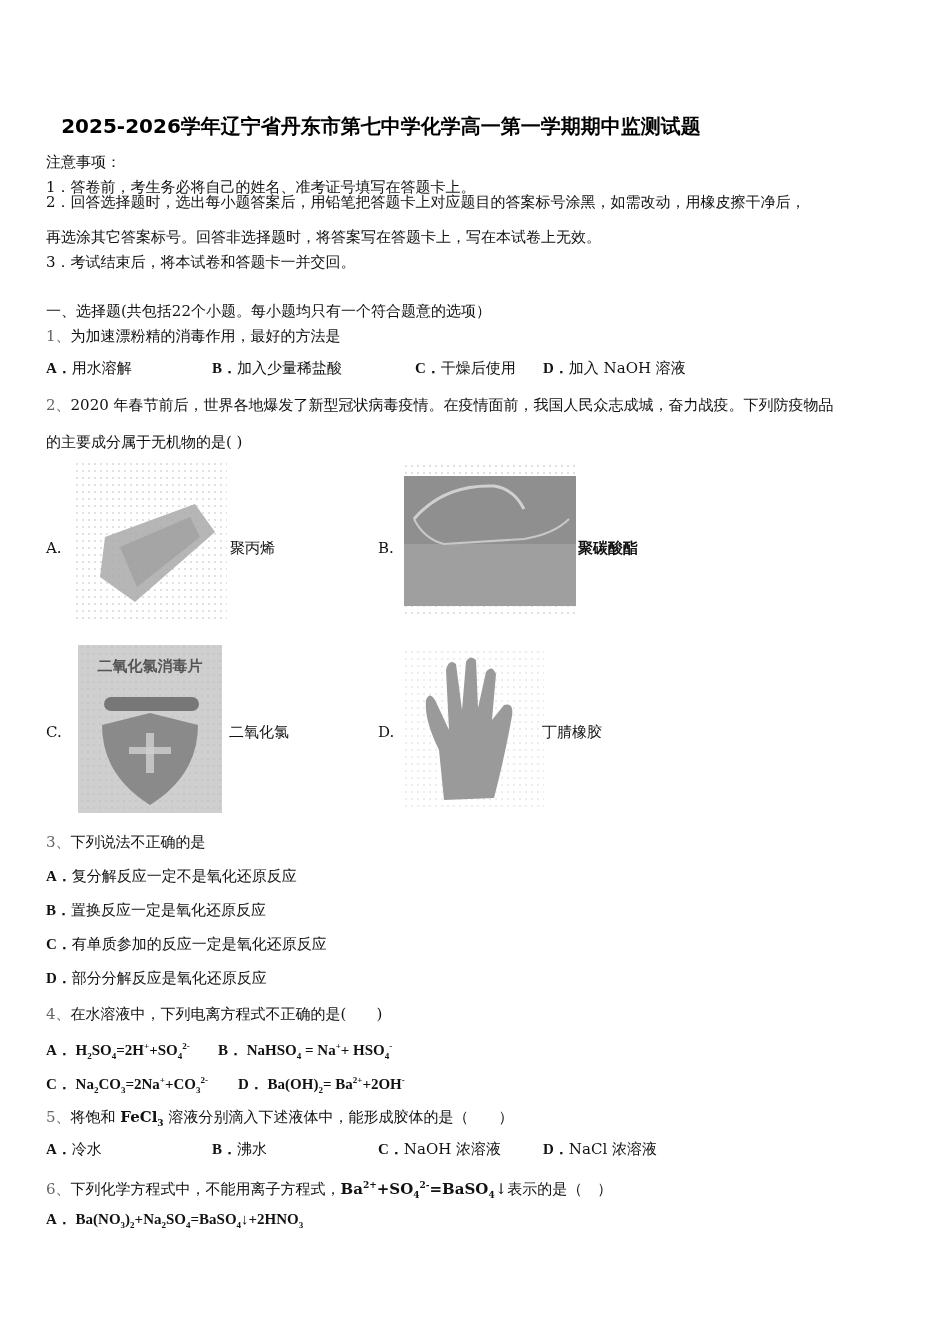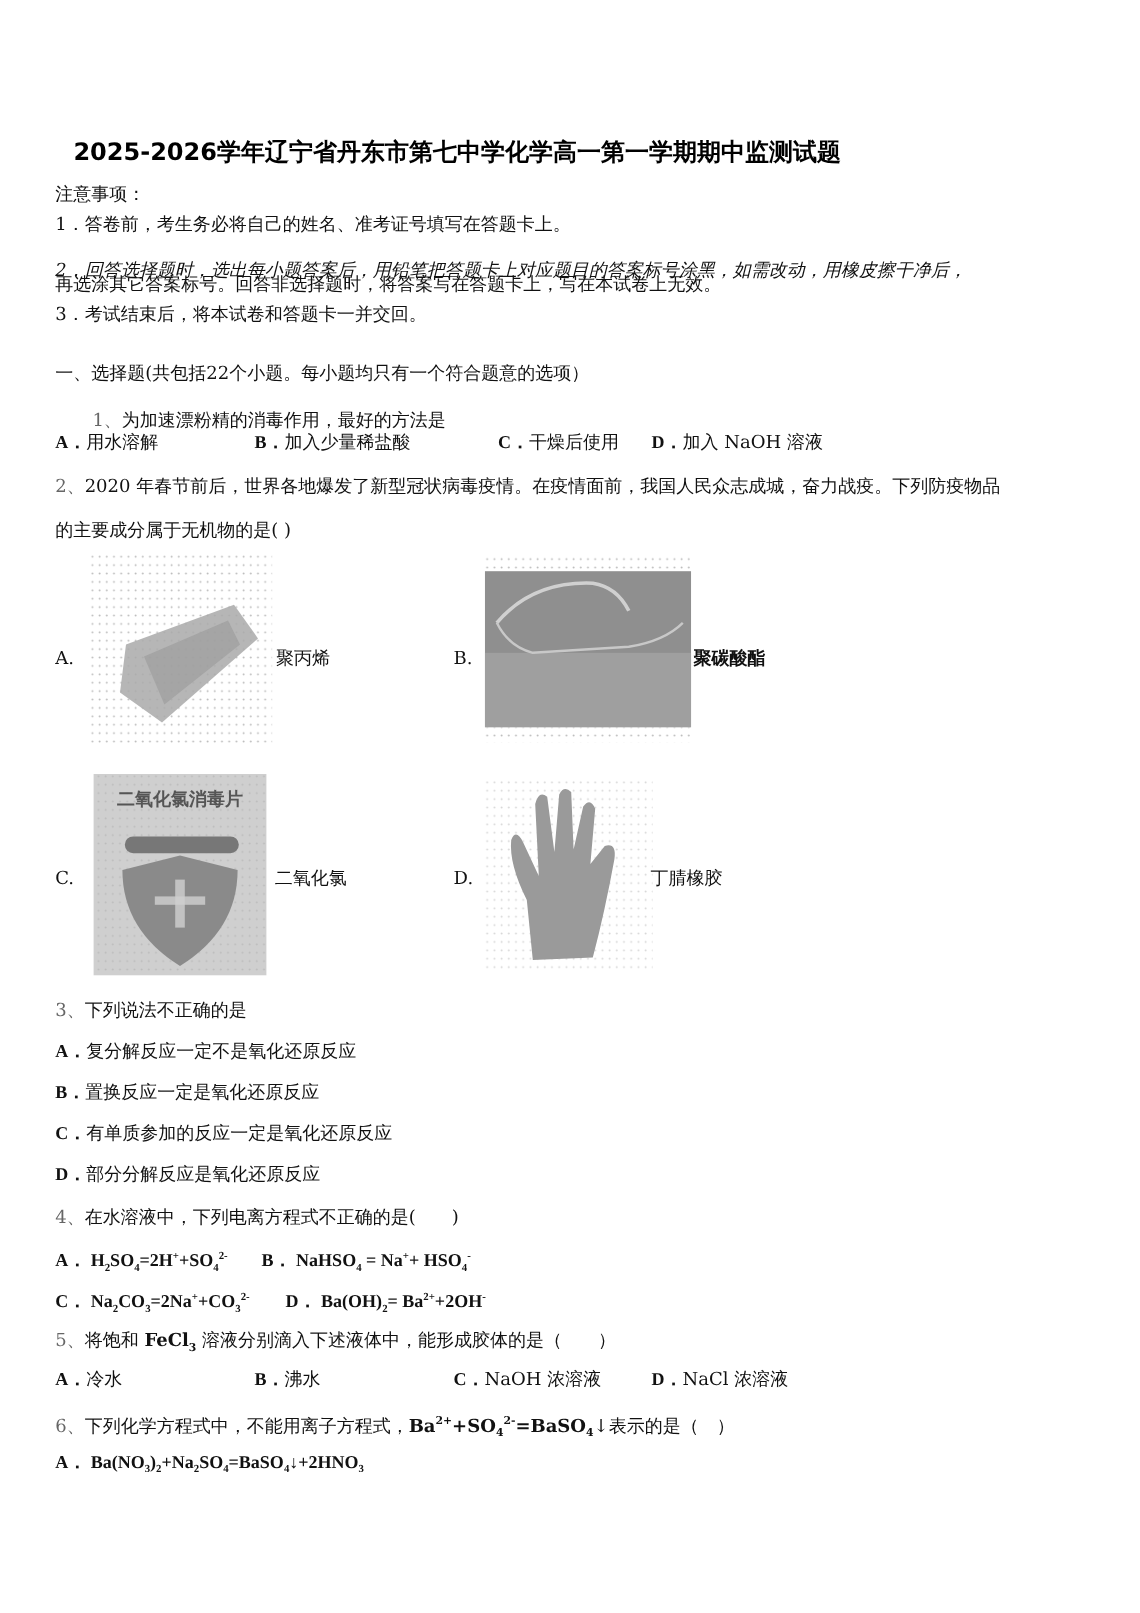--- a/index.html
+++ b/index.html
@@ -16,27 +16,27 @@
   .img { position:absolute;text-align:center; }
   .grey { color:#666; }
 </style>
 </head>
 <body>
 
 <div class="title">2025-2026学年辽宁省丹东市第七中学化学高一第一学期期中监测试题</div>
 
 <div class="line" style="top:152px;">注意事项：</div>
 <div class="line" style="top:177px;">1．答卷前，考生务必将自己的姓名、准考证号填写在答题卡上。</div>
-<div class="line" style="top:215px;font-style:italic;">2．回答选择题时，选出每小题答案后，用铅笔把答题卡上对应题目的答案标号涂黑，如需改动，用橡皮擦干净后，</div>
+<div class="line" style="top:192px;">2．回答选择题时，选出每小题答案后，用铅笔把答题卡上对应题目的答案标号涂黑，如需改动，用橡皮擦干净后，</div>
 <div class="line" style="top:227px;">再选涂其它答案标号。回答非选择题时，将答案写在答题卡上，写在本试卷上无效。</div>
 <div class="line" style="top:252px;">3．考试结束后，将本试卷和答题卡一并交回。</div>
 
 <div class="line" style="top:301px;">一、选择题(共包括22个小题。每小题均只有一个符合题意的选项）</div>
 
-<div class="line" style="top:340px;margin-left:31px;">
+<div class="line" style="top:326px;">
   <span class="grey">1、</span><span>为加速漂粉精的消毒作用，最好的方法是</span>
 </div>
 <div class="opt" style="left:46px; top:360px;"><span class="optlabel">A．</span><span>用水溶解</span></div>
 <div class="opt" style="left:212px; top:360px;"><span class="optlabel">B．</span><span>加入少量稀盐酸</span></div>
 <div class="opt" style="left:378px; top:360px;margin-left:37px;"><span class="optlabel">C．</span><span>干燥后使用</span></div>
 <div class="opt" style="left:543px; top:360px;"><span class="optlabel">D．</span><span>加入 NaOH 溶液</span></div>
 
 <div class="line" style="top:395px;">
   <span class="grey">2、</span><span>2020 年春节前后，世界各地爆发了新型冠状病毒疫情。在疫情面前，我国人民众志成城，奋力战疫。下列防疫物品</span>
 </div>

